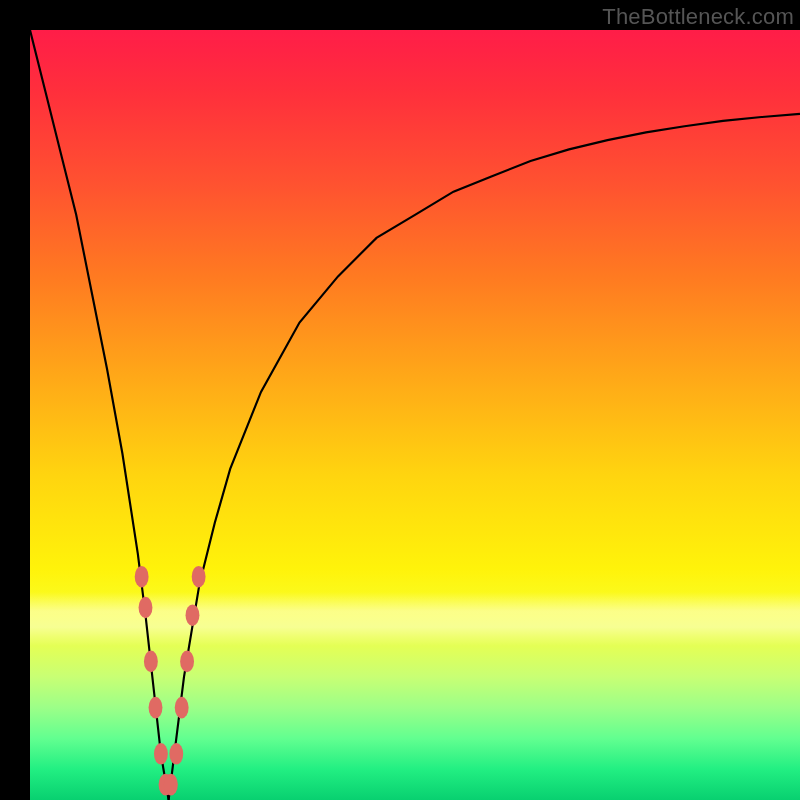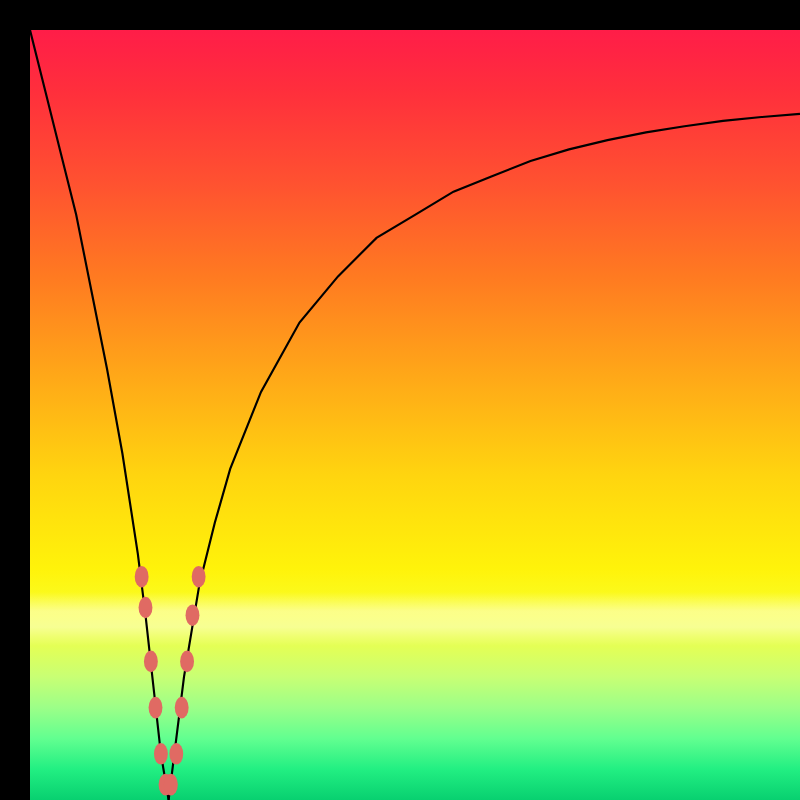--- a/index.html
+++ b/index.html
@@ -95,13 +95,14 @@
         <ellipse cx="17.6" cy="98" rx="0.9" ry="1.4" fill="#e06a63"></ellipse>
         <ellipse cx="18.3" cy="98" rx="0.9" ry="1.4" fill="#e06a63"></ellipse>
         <ellipse cx="19" cy="94" rx="0.9" ry="1.4" fill="#e06a63"></ellipse>
         <ellipse cx="19.7" cy="88" rx="0.9" ry="1.4" fill="#e06a63"></ellipse>
         <ellipse cx="20.4" cy="82" rx="0.9" ry="1.4" fill="#e06a63"></ellipse>
         <ellipse cx="21.1" cy="76" rx="0.9" ry="1.4" fill="#e06a63"></ellipse>
         <ellipse cx="21.9" cy="71" rx="0.9" ry="1.4" fill="#e06a63"></ellipse>
       </g>
   </svg>
 
+  <div class="watermark">TheBottleneck.com</div>
 </div>
 
 </body></html>

